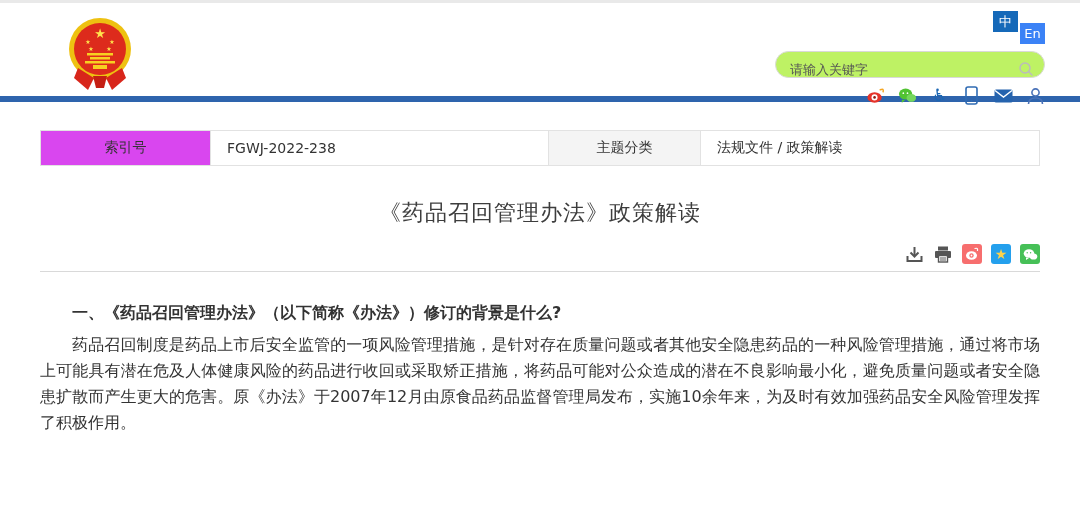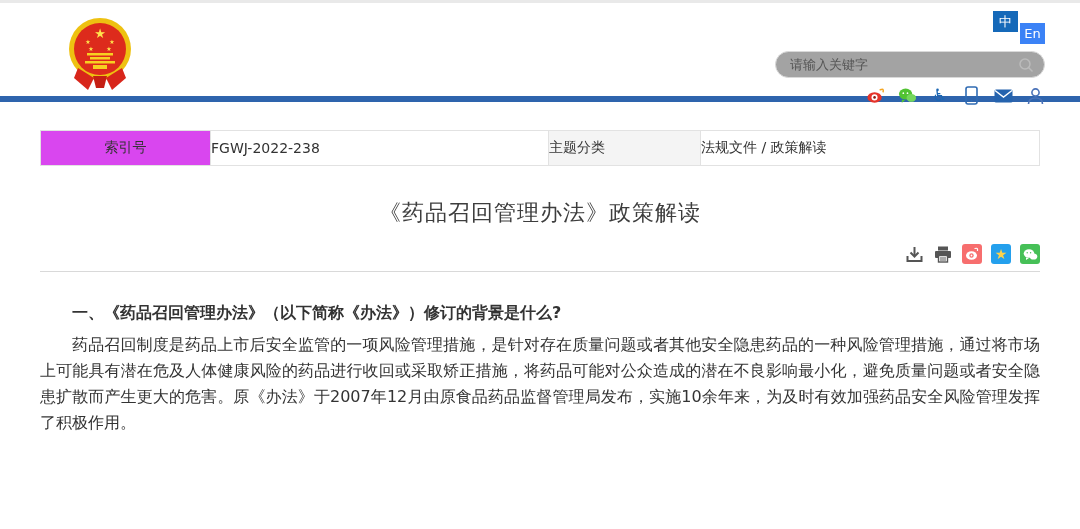--- a/index.html
+++ b/index.html
@@ -14,38 +14,38 @@
   .brand-zh { font-size:30px; font-weight:bold; color:#2057a7; letter-spacing:2px; }
   .brand-en { font-size:14.5px; color:#2c63ae; margin-top:4px; }
 
   .header-right { position:absolute; right:35px; top:8px; width:270px; }
   .lang-row { display:flex; justify-content:flex-end; gap:2px; }
   .lang-btn { width:25px; height:21px; display:flex; align-items:center; justify-content:center;
               font-size:13px; color:#fff; cursor:pointer; }
   .lang-zh { background:#1569b9; }
   .lang-en { background:#3b82f6;margin-top:12px; }
   .search-pill { margin-top:7px; height:27px; border:1px solid #d9d9d9; border-radius:14px;
-                 display:flex; align-items:center; padding:0 10px 0 14px; background:#a3a3a3; }
+                 display:flex; align-items:flex-end; padding:0 10px 0 14px; background:#bef264; }
   .search-pill input { border:none; outline:none; flex:1; font-size:13px; color:#444;
                        font-family:inherit; background:transparent; }
   .search-pill input::placeholder { color:#555; opacity:1; }
   .icon-row { margin-top:8px; display:flex; justify-content:flex-end; align-items:center; gap:13px; }
   .icon-row .ico { width:19px; height:19px; display:flex; align-items:center; justify-content:center; cursor:pointer; }
   .access-glyph { font-size:17px; color:#1a66b3; line-height:1; }
 
   .blue-bar { height:6px; background:#2e64ad; }
 
   
   .content { width:1000px; margin:0 auto; }
 
   table.doc-table { width:100%; border-collapse:collapse; margin-top:28px; font-size:14px; }
   table.doc-table td { border:1px solid #e2e2e2; height:35px; }
   td.lbl { background:#d946ef; text-align:center; color:#333; width:170px; }
-  td.lbl2 { background:#f4f4f4; color:#333; width:152px; }
-  td.val { color:#333; }
+  td.lbl2 { background:#f4f4f4; text-align:center; color:#333; width:152px; }
+  td.val { padding-left:16px; color:#333; }
 
   .article-title { text-align:center; font-size:22px; font-weight:500; color:#3d3d3d;
                    margin-top:32px; letter-spacing:1px; }
 
   .tools-row { display:flex; justify-content:flex-end; align-items:center; gap:9px; margin-top:16px; }
   .tool { width:20px; height:20px; display:flex; align-items:center; justify-content:center; cursor:pointer; }
   .share-sq { width:20px; height:20px; border-radius:3px; display:flex; align-items:center;
               justify-content:center; cursor:pointer; }
   .share-weibo { background:#f76e6e; }
   .share-qzone { background:#24a0ed; color:#ffd24a; font-size:14px; line-height:1; }

